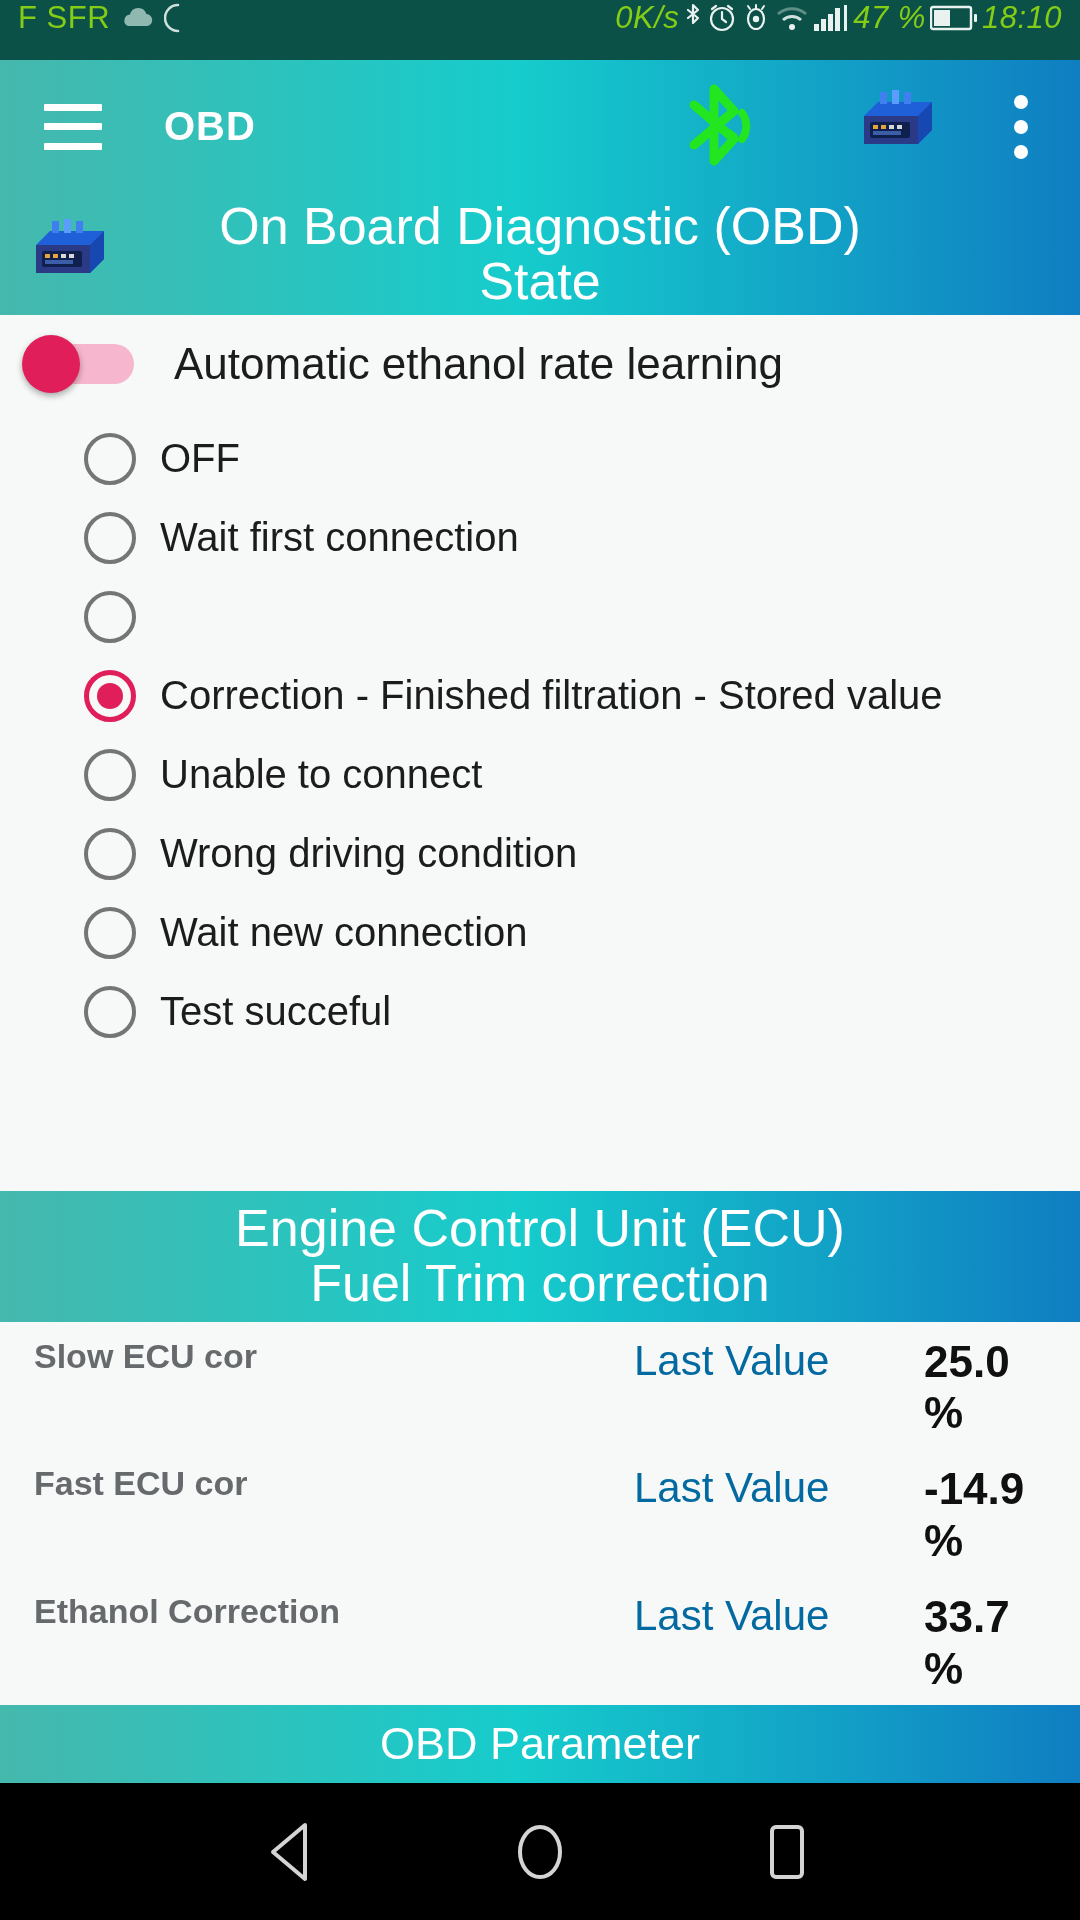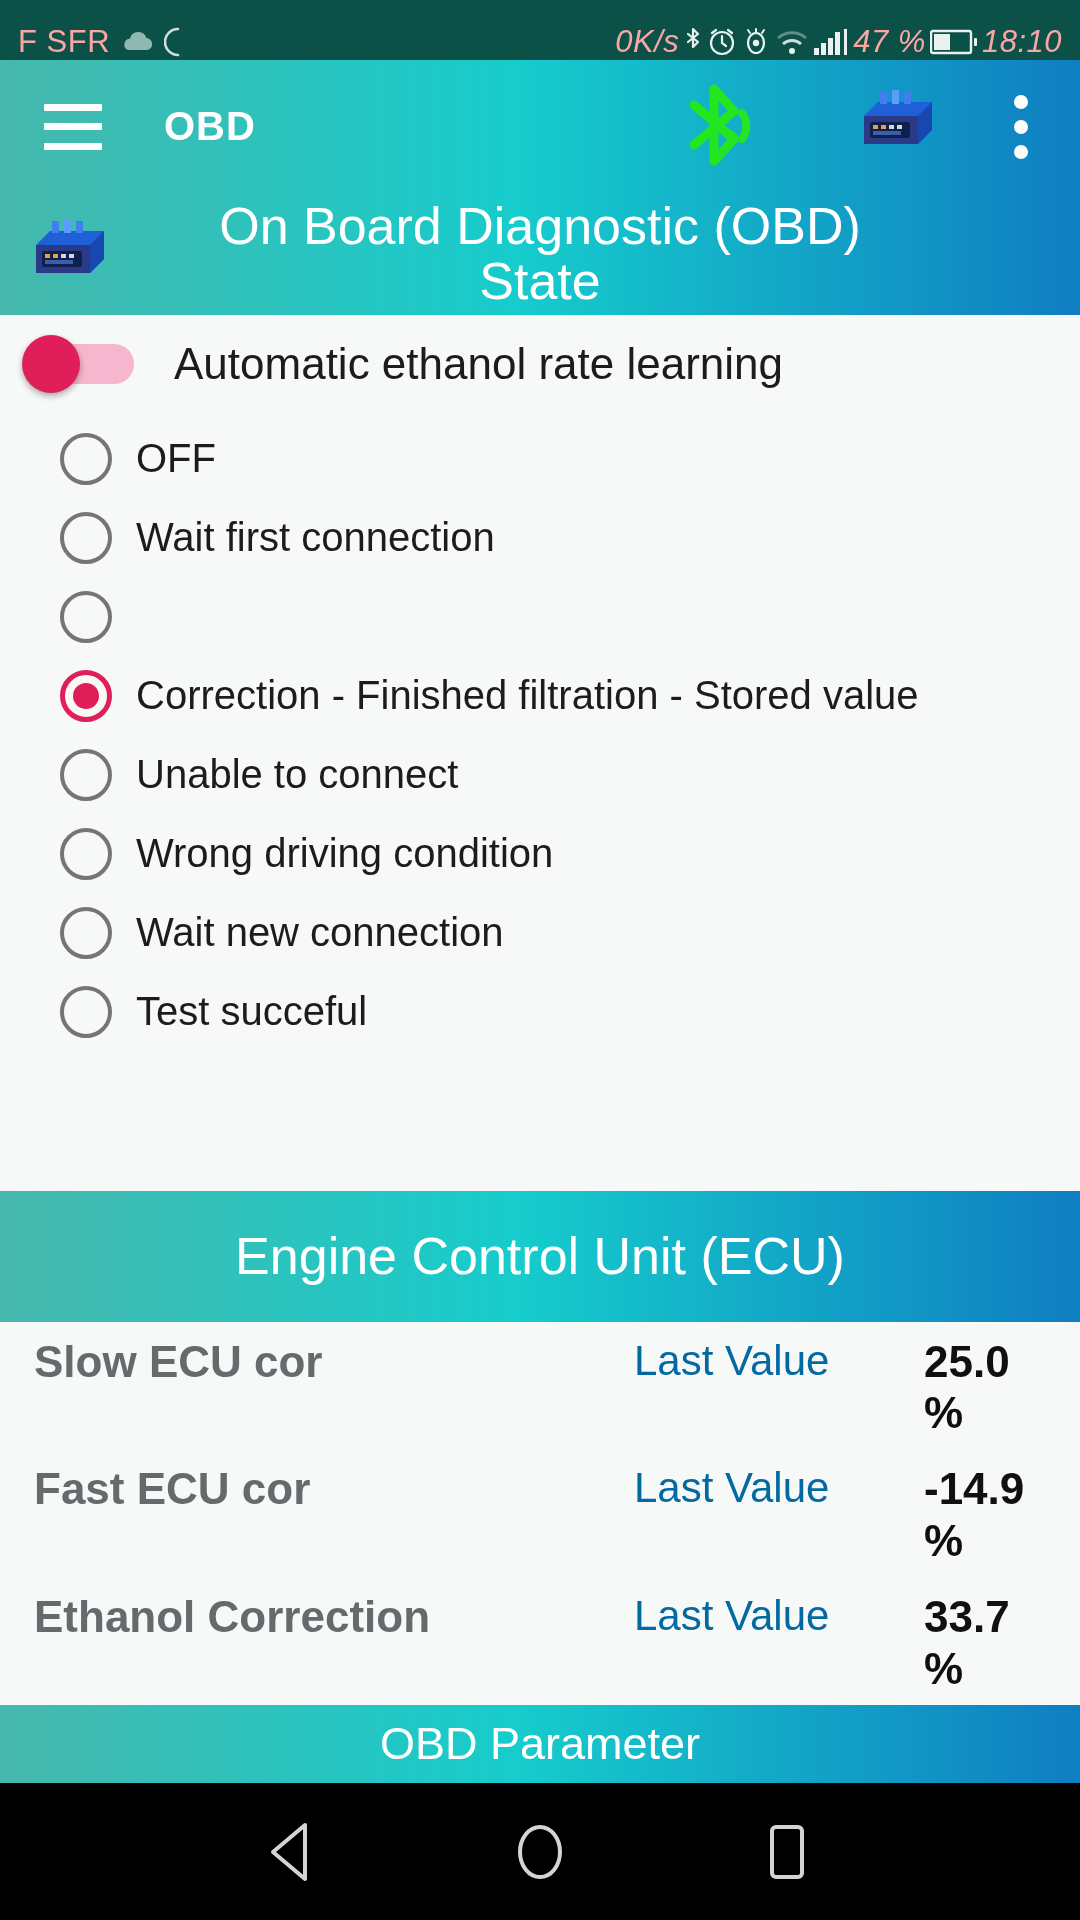--- a/index.html
+++ b/index.html
@@ -6,22 +6,22 @@
   html, body {
     width: 1080px; height: 1920px;
     background: #000;
     font-family: "Liberation Sans", sans-serif;
     overflow: hidden;
   }
   .phone { width: 1080px; height: 1920px; display: flex; flex-direction: column; position: relative; }
 
   
   .statusbar {
-    height: 60px; background: #0b5147; color: #fca5a5;
-    display: flex; align-items: flex-end; justify-content: space-between;
+    height: 60px; background: #0b5147; color: #84cc16;
+    display: flex; align-items: flex-start; justify-content: space-between;
     padding: 0 18px; flex: 0 0 60px;
   }
   .sb-left { display: flex; align-items: center; gap: 10px; }
   .sb-right { display: flex; align-items: center; gap: 4px; font-style: italic; }
   .sb-text { font-size: 31px; letter-spacing: .5px; font-family: "Liberation Sans", sans-serif; }
   .sb-ico { display: inline-flex; align-items: center; justify-content: center; }
   .sb-ico svg { display: block; }
   .cloud-icon { width: 34px; height: 24px; }
   .sync-icon  { width: 28px; height: 30px; }
   .bt-sb-icon { width: 20px; height: 32px; }
@@ -75,38 +75,38 @@
   .switch .track {
     position: absolute; left: 16px; top: 9px; width: 96px; height: 40px;
     background: #f6b6cd; border-radius: 20px;
   }
   .switch .thumb {
     position: absolute; left: 0; top: 0; width: 58px; height: 58px; border-radius: 50%;
     background: #e01e5a; box-shadow: 0 3px 6px rgba(0,0,0,.32);
   }
   .switch-label { font-size: 44px; color: #1c1c1c; margin-left: 40px; }
 
-  .radio-list { padding: 6px 0 0 60px; }
+  .radio-list { padding: 6px 0 0 84px; }
   .radio-row { display: flex; align-items: center; height: 79px; cursor: pointer; }
   .radio {
     width: 52px; height: 52px; border-radius: 50%; border: 4px solid #757575;
     flex: 0 0 52px; position: relative; background: transparent;
   }
   .radio.checked { border-color: #e01e5a; border-width: 5px; }
   .radio.checked::after {
     content: ""; position: absolute; left: 50%; top: 50%;
     width: 26px; height: 26px; border-radius: 50%; background: #e01e5a;
     transform: translate(-50%, -50%);
   }
   .radio-label { font-size: 40px; color: #1c1c1c; margin-left: 24px; white-space: nowrap; }
 
   
   .ecu-rows { background: #f7f8f8; }
   .ecu-row { display: flex; align-items: flex-start; padding: 14px 24px 10px 34px; }
-  .ecu-name { font-size: 44px; font-weight: bold; color: #666a6c; flex: 0 0 600px; line-height: 1.18; }
+  .ecu-name { font-size: 34px; font-weight: bold; color: #666a6c; flex: 0 0 600px; line-height: 1.18; }
   .ecu-last { font-size: 42px; color: #0369a1; flex: 0 0 290px; line-height: 1.18; }
   .ecu-val  { font-size: 44px; font-weight: bold; color: #101010; flex: 1 1 auto; line-height: 1.18; text-align: left; }
   #row-fast .ecu-val { width: 130px; }
 
   
   .navbar { flex: 0 0 137px; height: 137px; background: #000; display: flex; align-items: center; justify-content: space-around; padding: 0 170px; }
   .navbtn { width: 70px; height: 70px; display: flex; align-items: center; justify-content: center; cursor: pointer; }
   .navbtn svg { display: block; }
 </style>
 </head>
@@ -279,20 +279,21 @@
       <div class="radio-row">
         <span class="radio"></span>
         <span class="radio-label">Test succeful</span>
       </div>
     </div>
   </div>
 
   <div class="section-head" id="ecu-head">
     <div class="shead-text">
       <div>Engine Control Unit (ECU)</div>
+      <div>Fuel Trim correction</div>
     </div>
   </div>
 
   <div class="ecu-rows">
     <div class="ecu-row" id="row-slow">
       <span class="ecu-name">Slow ECU cor</span>
       <span class="ecu-last">Last Value</span>
       <span class="ecu-val">25.0 %</span>
     </div>
     <div class="ecu-row" id="row-fast">

